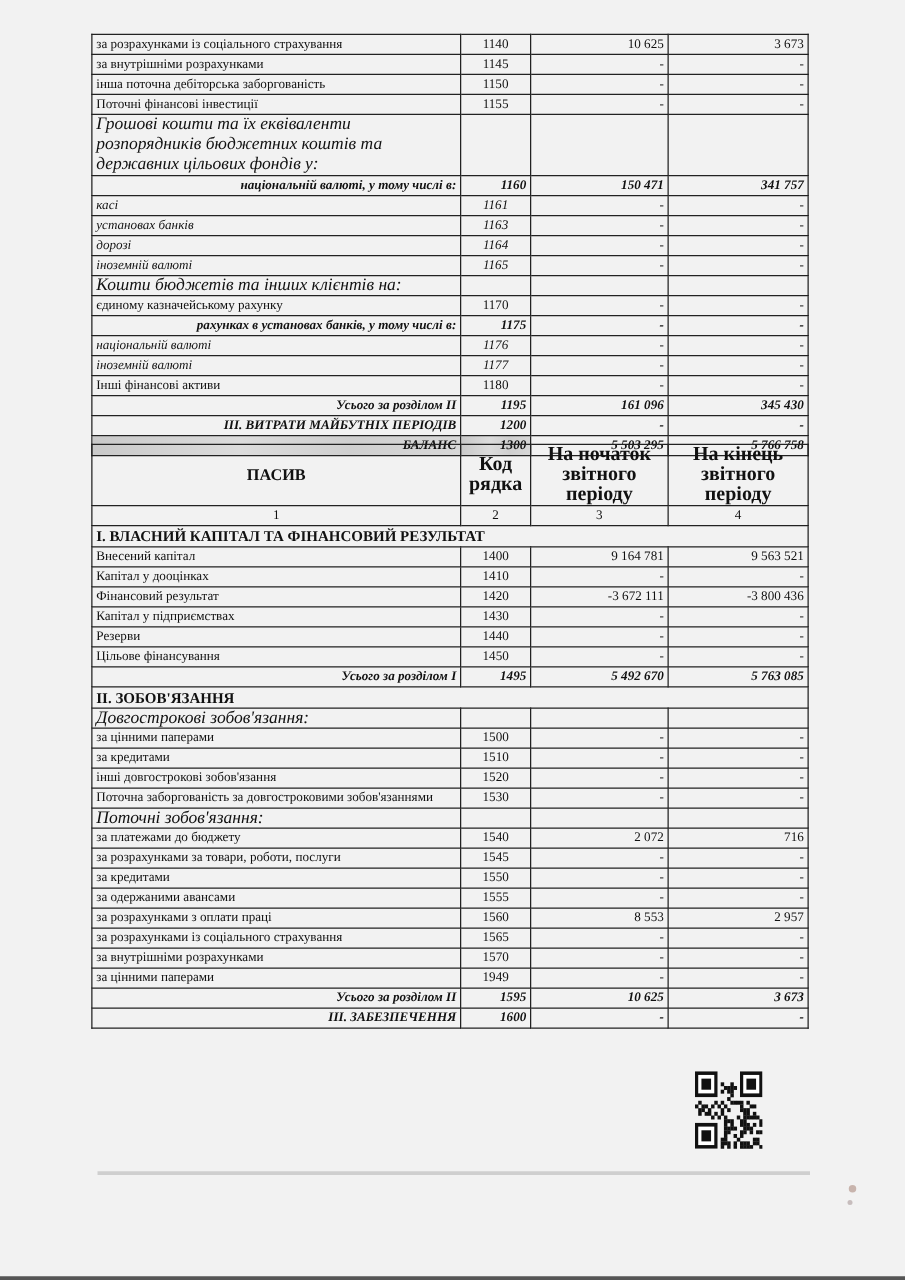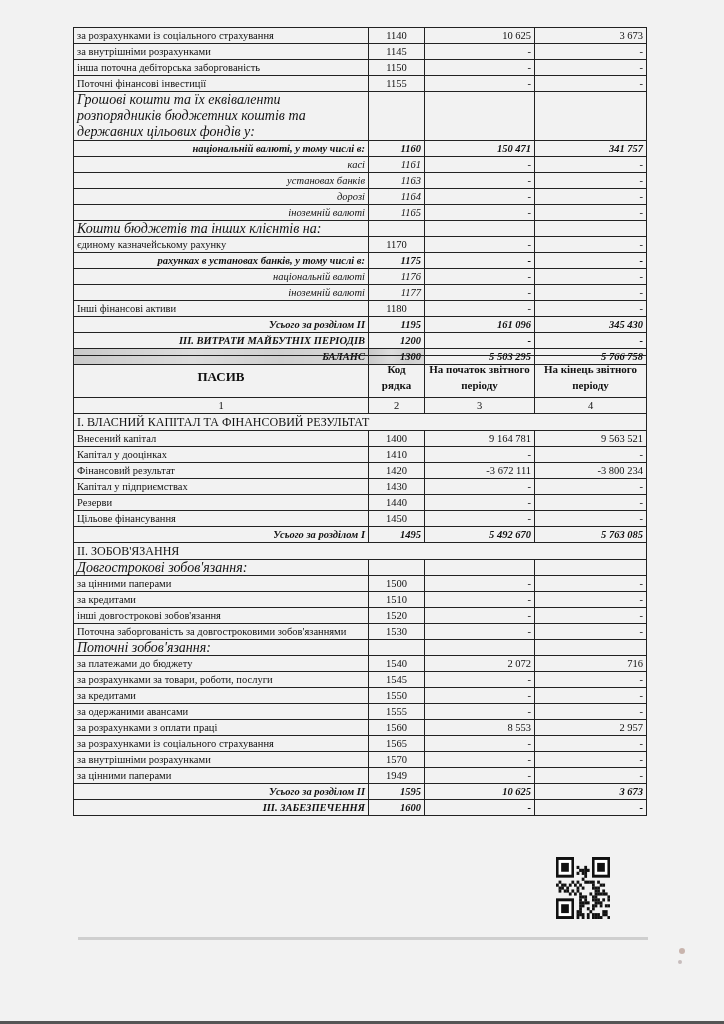--- a/index.html
+++ b/index.html
@@ -16,32 +16,32 @@
     font-size: 10.5px;
   }
   table.bs td, table.bs th {
     border: 1px solid #222; padding: 0 3px; height: 15px; line-height: 15px;
     white-space: nowrap; overflow: hidden;
   }
   table.bs { border: 1.5px solid #111; padding-left: 24px; }
   col.c1 { width: 295px; } col.c2 { width: 56px; } col.c3 { width: 110px; } col.c4 { width: 112px; }
   .code { text-align: center; }
   .num { text-align: right; }
-  tr.it td { font-style: italic; text-align: right; }
+  tr.it td { font-style: italic; }
   tr.bi td { font-style: italic; font-weight: bold; text-align: right; }
   tr.it td.code, tr.bi td.code { font-style: italic; }
   tr.heading-it td.lbl { font-style: italic; font-size: 14px; }
   tr.multi td { height: 31px; line-height: 16px; white-space: normal; vertical-align: top; }
   tr.balance td.lbl, tr.balance td.code { background: linear-gradient(90deg,#c9c9c9,#dcdcdc 40%,#cfcfcf 70%,#d8d8d8); font-weight: bold; }
   #t1 { top: 27px; }
   #t2 { top: 355px; }
-  #t2 th { font-weight: bold; text-align: center; font-size: 11px; line-height: 16px; height: 41px; white-space: normal; }
+  #t2 th { font-weight: bold; text-align: center; font-size: 16px; line-height: 16px; height: 41px; white-space: normal; }
   #t2 th.title { font-size: 13px; }
   #t2 tr.idx td { text-align: center; }
-  tr.section td { font-weight: normal; font-size: 12px; height: 16px; }
+  tr.section td { font-weight: bold; font-size: 12px; height: 16px; }
   .qr { position: absolute; left: 556px; top: 857px; width: 54px; height: 62px; }
   .footer-strip { position: absolute; left: 78px; top: 937px; width: 570px; height: 3px; background: #cfcfcf; }
   .mark { position: absolute; left: 679px; top: 948px; width: 6px; height: 6px; background: #b79a90; border-radius: 50%; opacity: .7; }
   .mark2 { position: absolute; left: 678px; top: 960px; width: 4px; height: 4px; background: #a99; border-radius: 50%; opacity: .6; }
 </style>
 </head>
 <body>
 
 <table class="bs" id="t1">
   <colgroup>
@@ -202,21 +202,21 @@
       <tr class="">
         <td class="lbl">Капітал у дооцінках</td>
         <td class="code">1410</td>
         <td class="num">-</td>
         <td class="num">-</td>
       </tr>
       <tr class="">
         <td class="lbl">Фінансовий результат</td>
         <td class="code">1420</td>
         <td class="num">-3 672 111</td>
-        <td class="num">-3 800 234</td>
+        <td class="num">-3 800 436</td>
       </tr>
       <tr class="">
         <td class="lbl">Капітал у підприємствах</td>
         <td class="code">1430</td>
         <td class="num">-</td>
         <td class="num">-</td>
       </tr>
       <tr class="">
         <td class="lbl">Резерви</td>
         <td class="code">1440</td>

